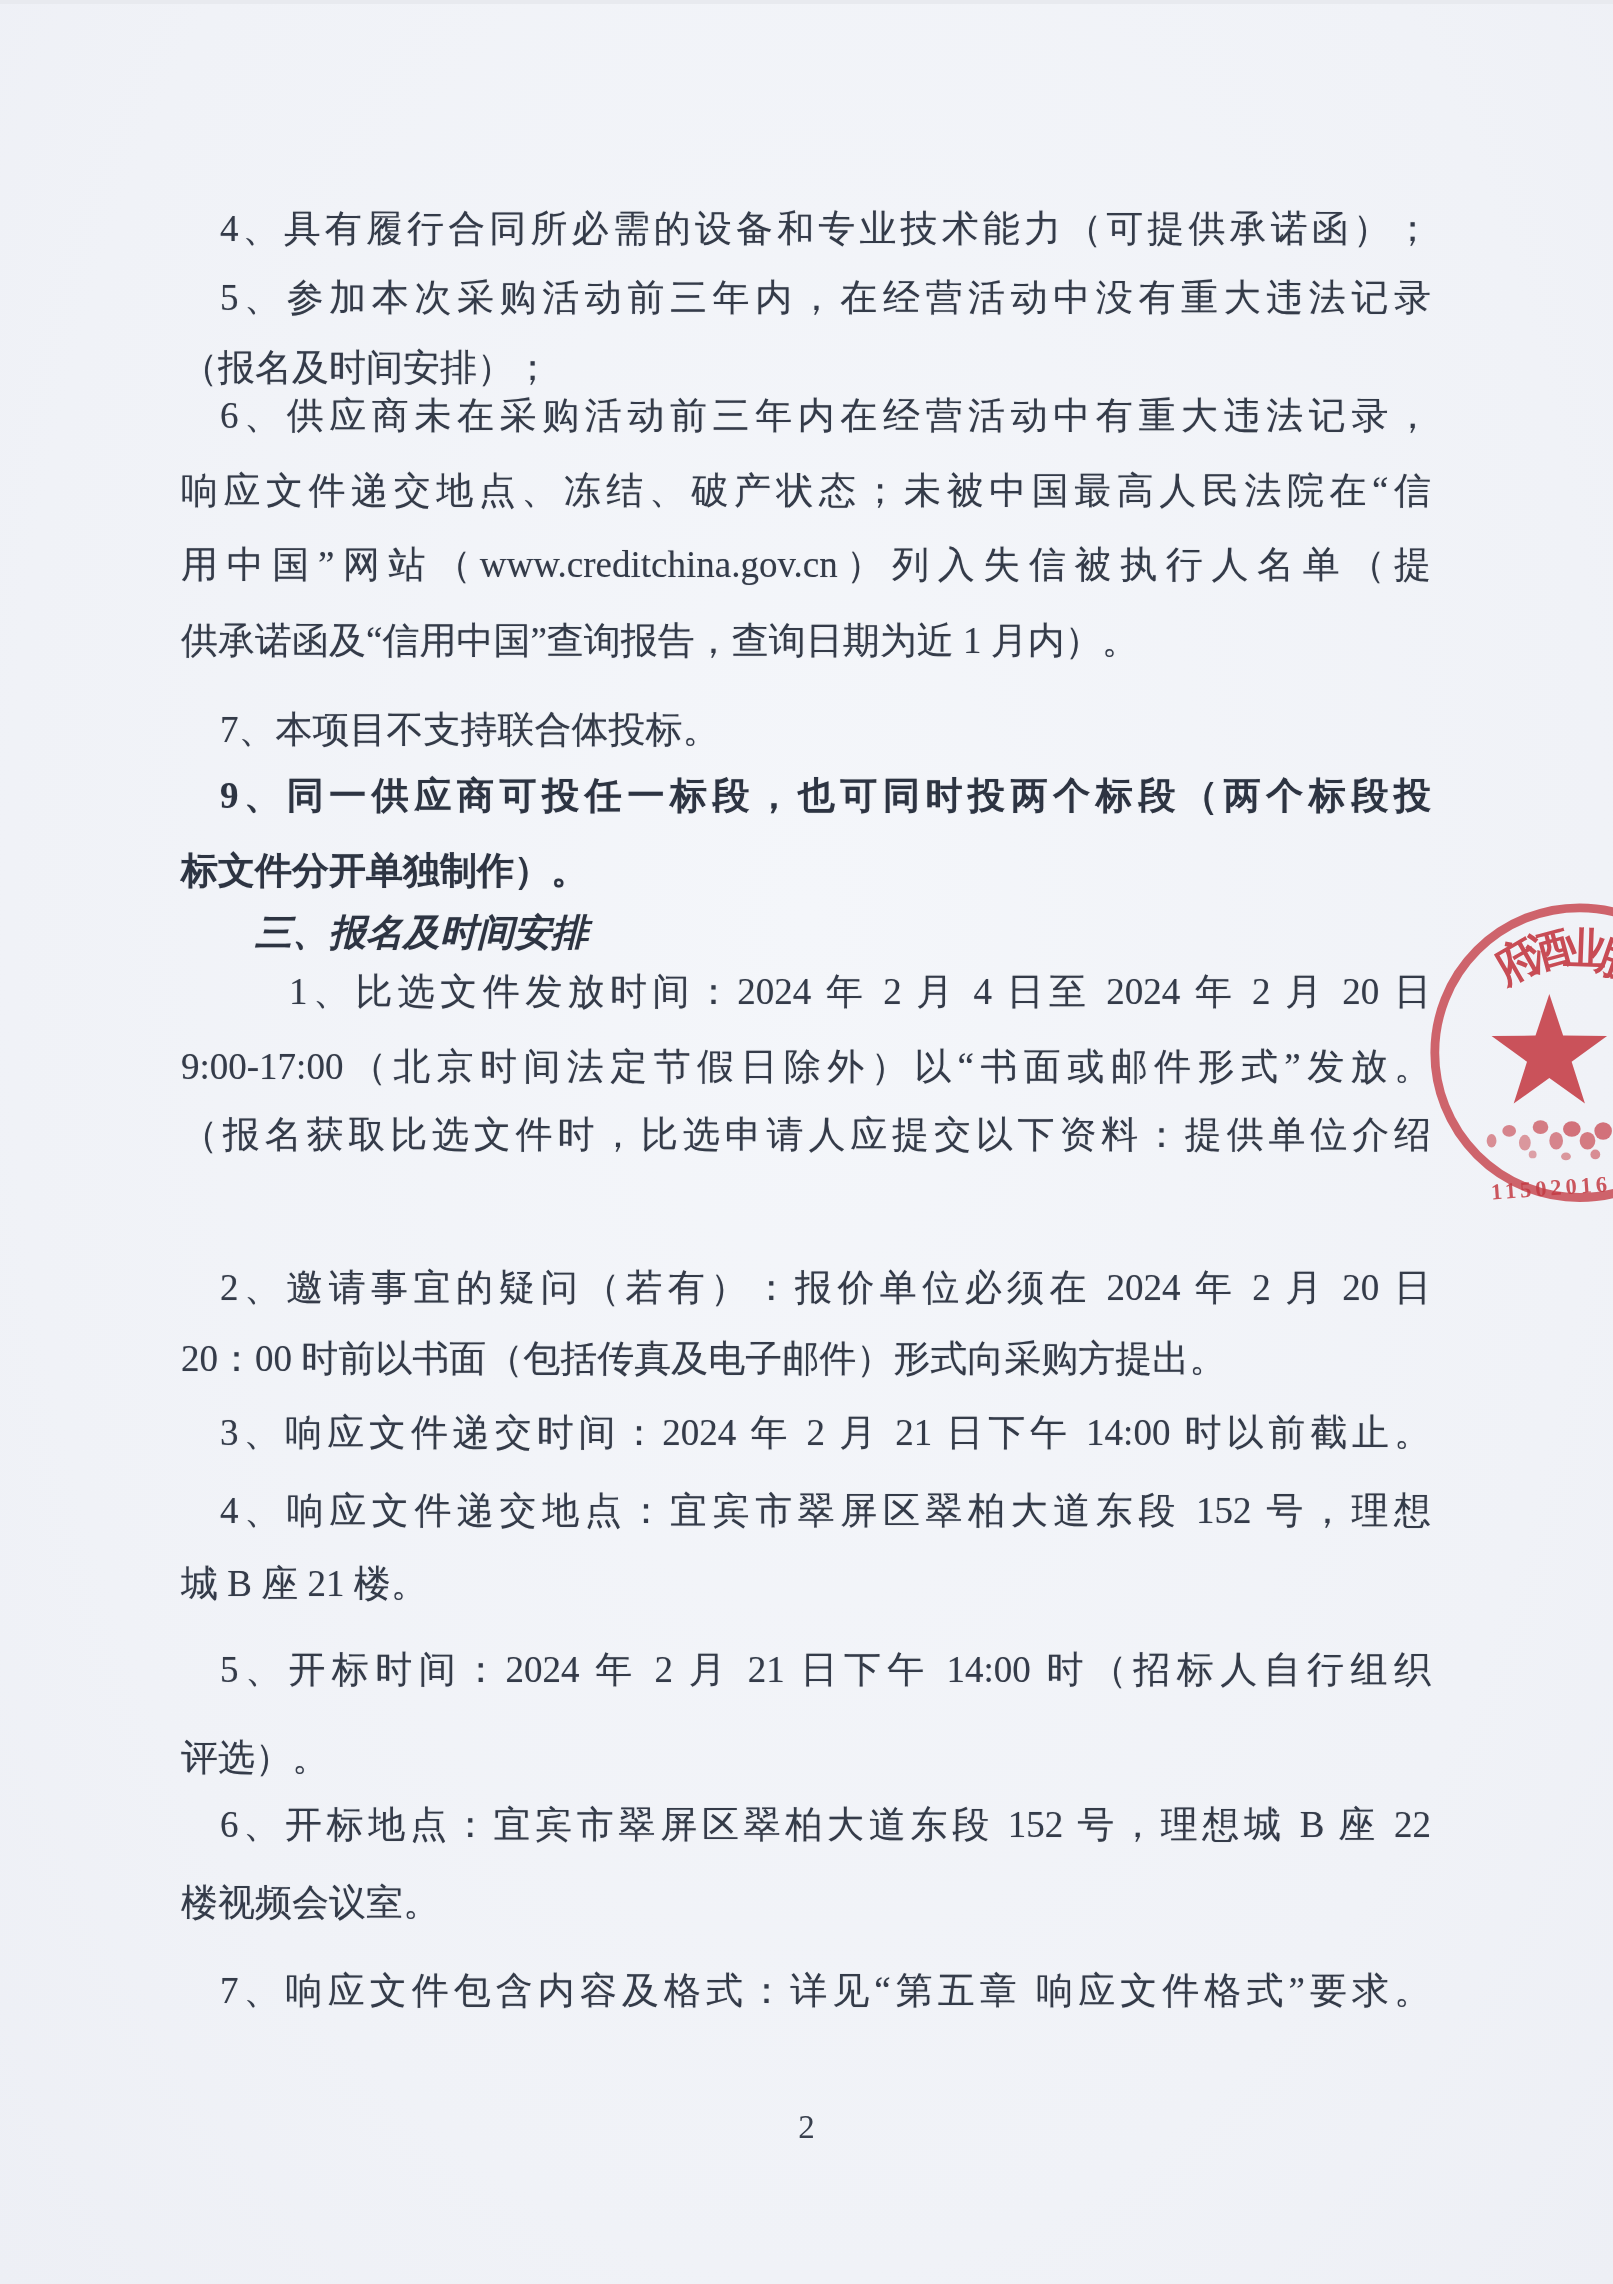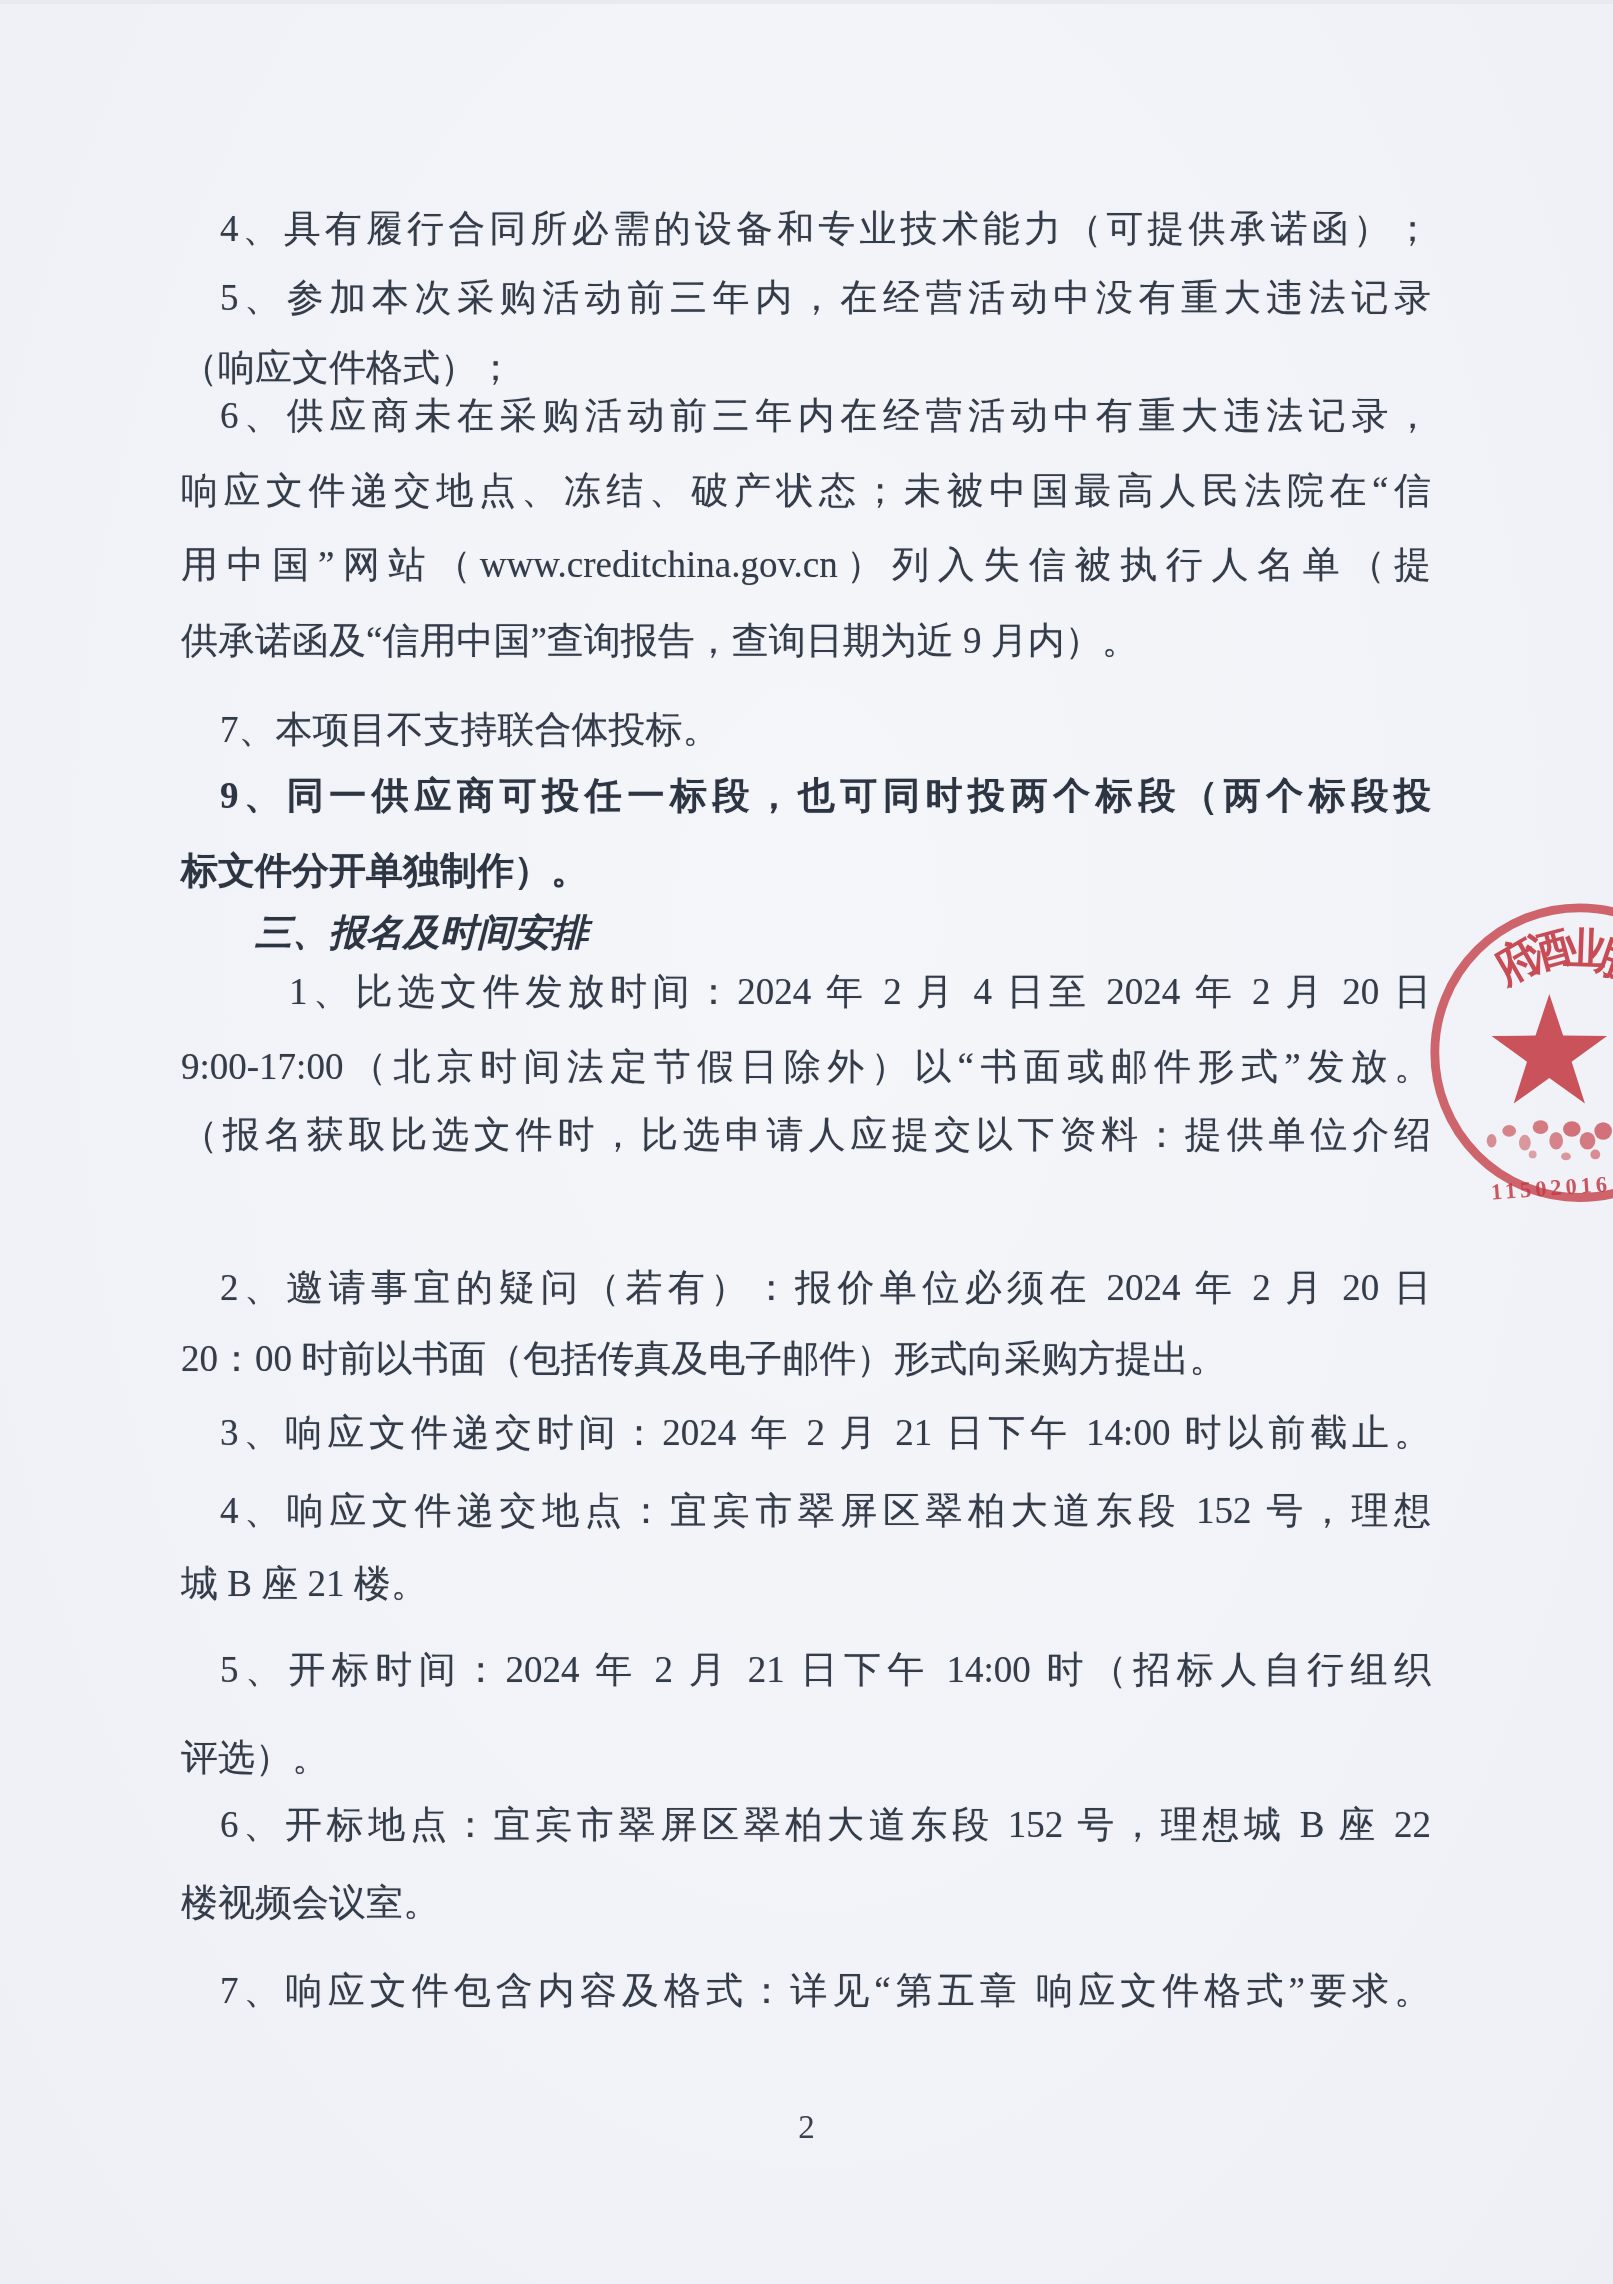--- a/index.html
+++ b/index.html
@@ -50,25 +50,25 @@
     font-weight:bold;
   }
 </style>
 </head>
 <body>
 
 <div class="page">
 
   <div class="line jf ind1" style="top:188px">4、具有履行合同所必需的设备和专业技术能力（可提供承诺函）；</div>
   <div class="line jf ind1" style="top:257px">5、参加本次采购活动前三年内，在经营活动中没有重大违法记录</div>
-  <div class="line" style="top:327px">（响应文件格式）；</div>
+  <div class="line" style="top:327px">（报名及时间安排）；</div>
   <div class="line jf ind1" style="top:375px">6、供应商未在采购活动前三年内在经营活动中有重大违法记录，</div>
   <div class="line jf" style="top:450px">响应文件递交地点、冻结、破产状态；未被中国最高人民法院在“信</div>
   <div class="line jf" style="top:524px">用中国”网站（www.creditchina.gov.cn）列入失信被执行人名单（提</div>
-  <div class="line" style="top:600px">供承诺函及“信用中国”查询报告，查询日期为近 9 月内）。</div>
+  <div class="line" style="top:600px">供承诺函及“信用中国”查询报告，查询日期为近 1 月内）。</div>
   <div class="line ind1" style="top:689px">7、本项目不支持联合体投标。</div>
   <div class="line jf ind1 b" style="top:755px">9、同一供应商可投任一标段，也可同时投两个标段（两个标段投</div>
   <div class="line b" style="top:830px">标文件分开单独制作）。</div>
   <div class="line indh b" style="top:892px">三、报名及时间安排</div>
   <div class="line jf ind2" style="top:951px">1、比选文件发放时间：2024 年 2 月 4 日至 2024 年 2 月 20 日</div>
   <div class="line jf" style="top:1026px">9:00-17:00（北京时间法定节假日除外）以“书面或邮件形式”发放。</div>
   <div class="line jf" style="top:1094px">（报名获取比选文件时，比选申请人应提交以下资料：提供单位介绍</div>
   <div class="line jf ind1" style="top:1247px">2、邀请事宜的疑问（若有）：报价单位必须在 2024 年 2 月 20 日</div>
   <div class="line" style="top:1318px">20：00 时前以书面（包括传真及电子邮件）形式向采购方提出。</div>
   <div class="line jf ind1" style="top:1392px">3、响应文件递交时间：2024 年 2 月 21 日下午 14:00 时以前截止。</div>

